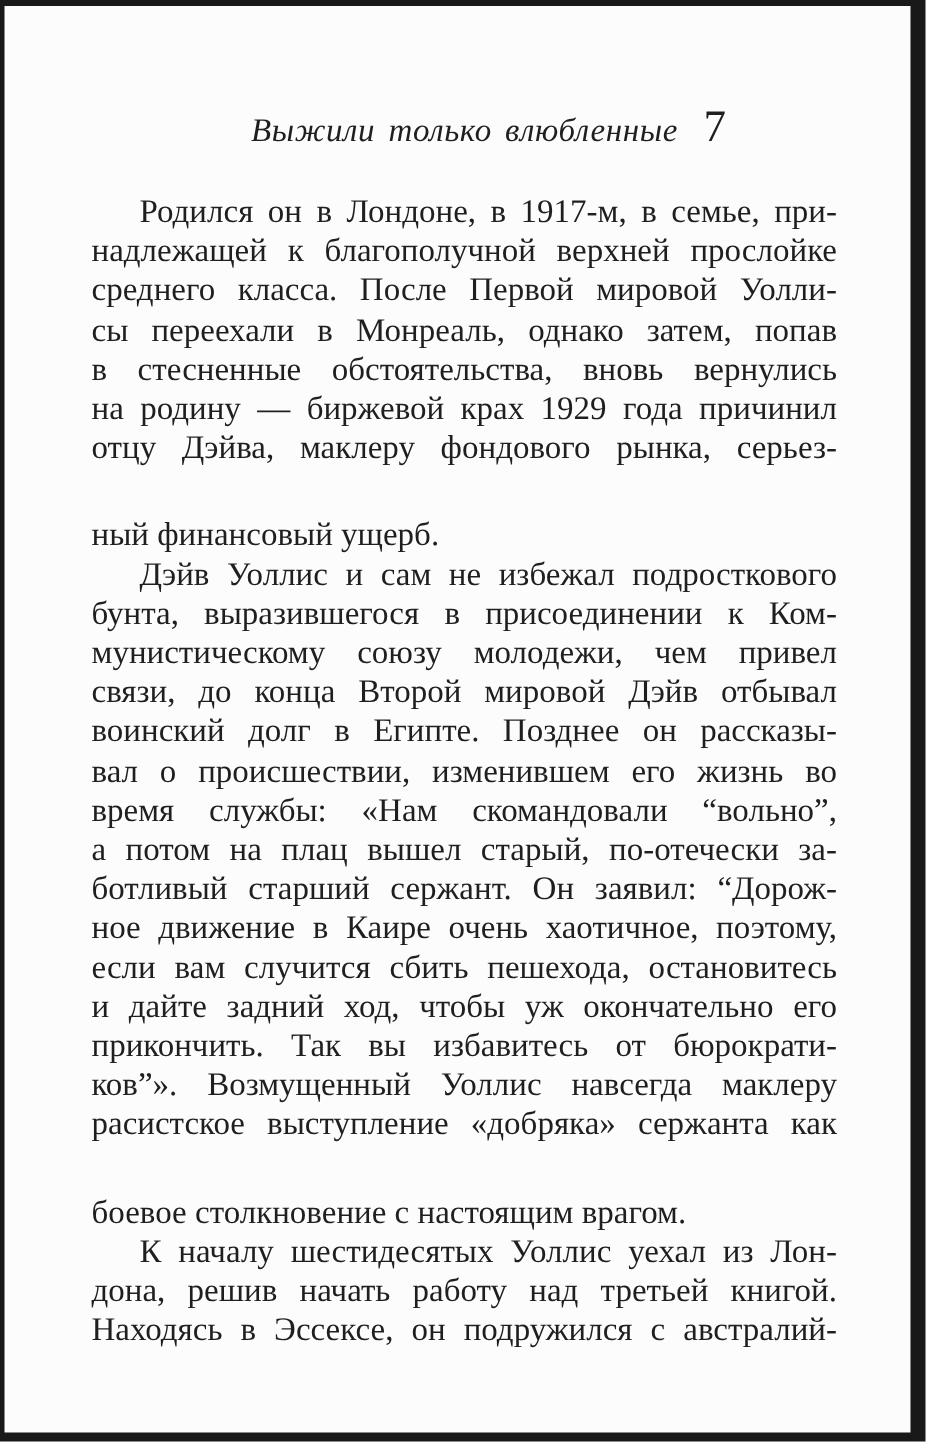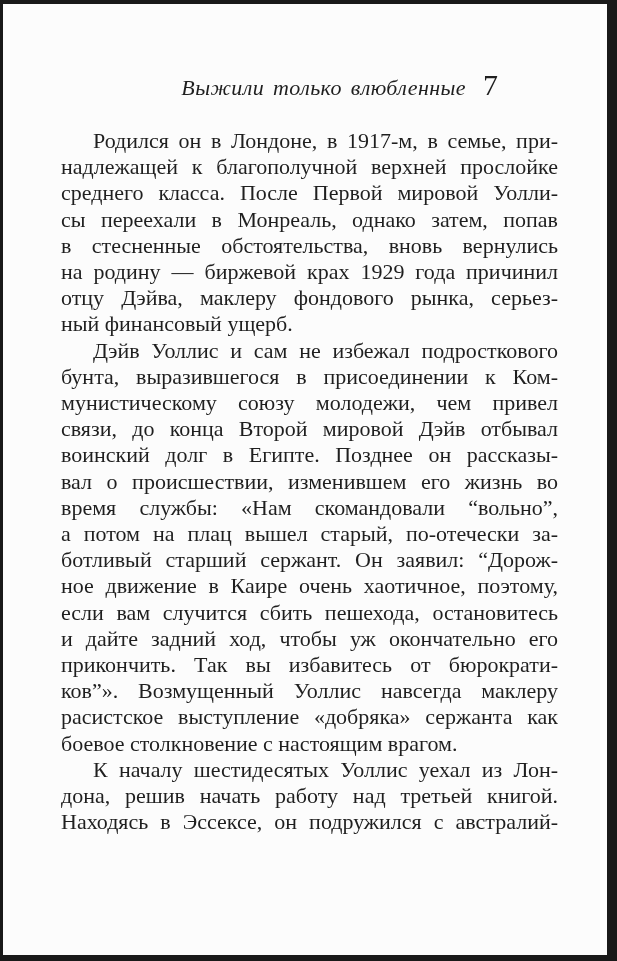--- a/index.html
+++ b/index.html
@@ -17,21 +17,21 @@
   .page{
     position:absolute;
     left:3px; top:4px;
     width:604px; height:951px;
     background:var(--paper);
     color:var(--ink);
   }
   .running-header{
     position:absolute;
     top:66px;
-    right:109px;
+    right:123px;
     white-space:nowrap;
     line-height:30px;
   }
   .running-title{
     font-style:italic;
     font-size:22px;
     letter-spacing:.4px;
     word-spacing:3px;
   }
   .page-number{
@@ -45,21 +45,21 @@
     top:124px;
     width:497px;
   }
   .line{
     font-size:22px;
     line-height:26.2px;
     text-align:justify;
     text-align-last:justify;
   }
   .line.indent{ text-indent:32px; }
-  .line.flush-last{ text-align-last:left; }
+  .line.flush-last{ text-align-last:left;margin-top:32px; }
 </style>
 </head>
 <body>
 
 <div class="page">
   <div class="running-header">
     <span class="running-title">Выжили только влюбленные</span><span class="page-number">7</span>
   </div>
   <div class="page-text">
       <div>

